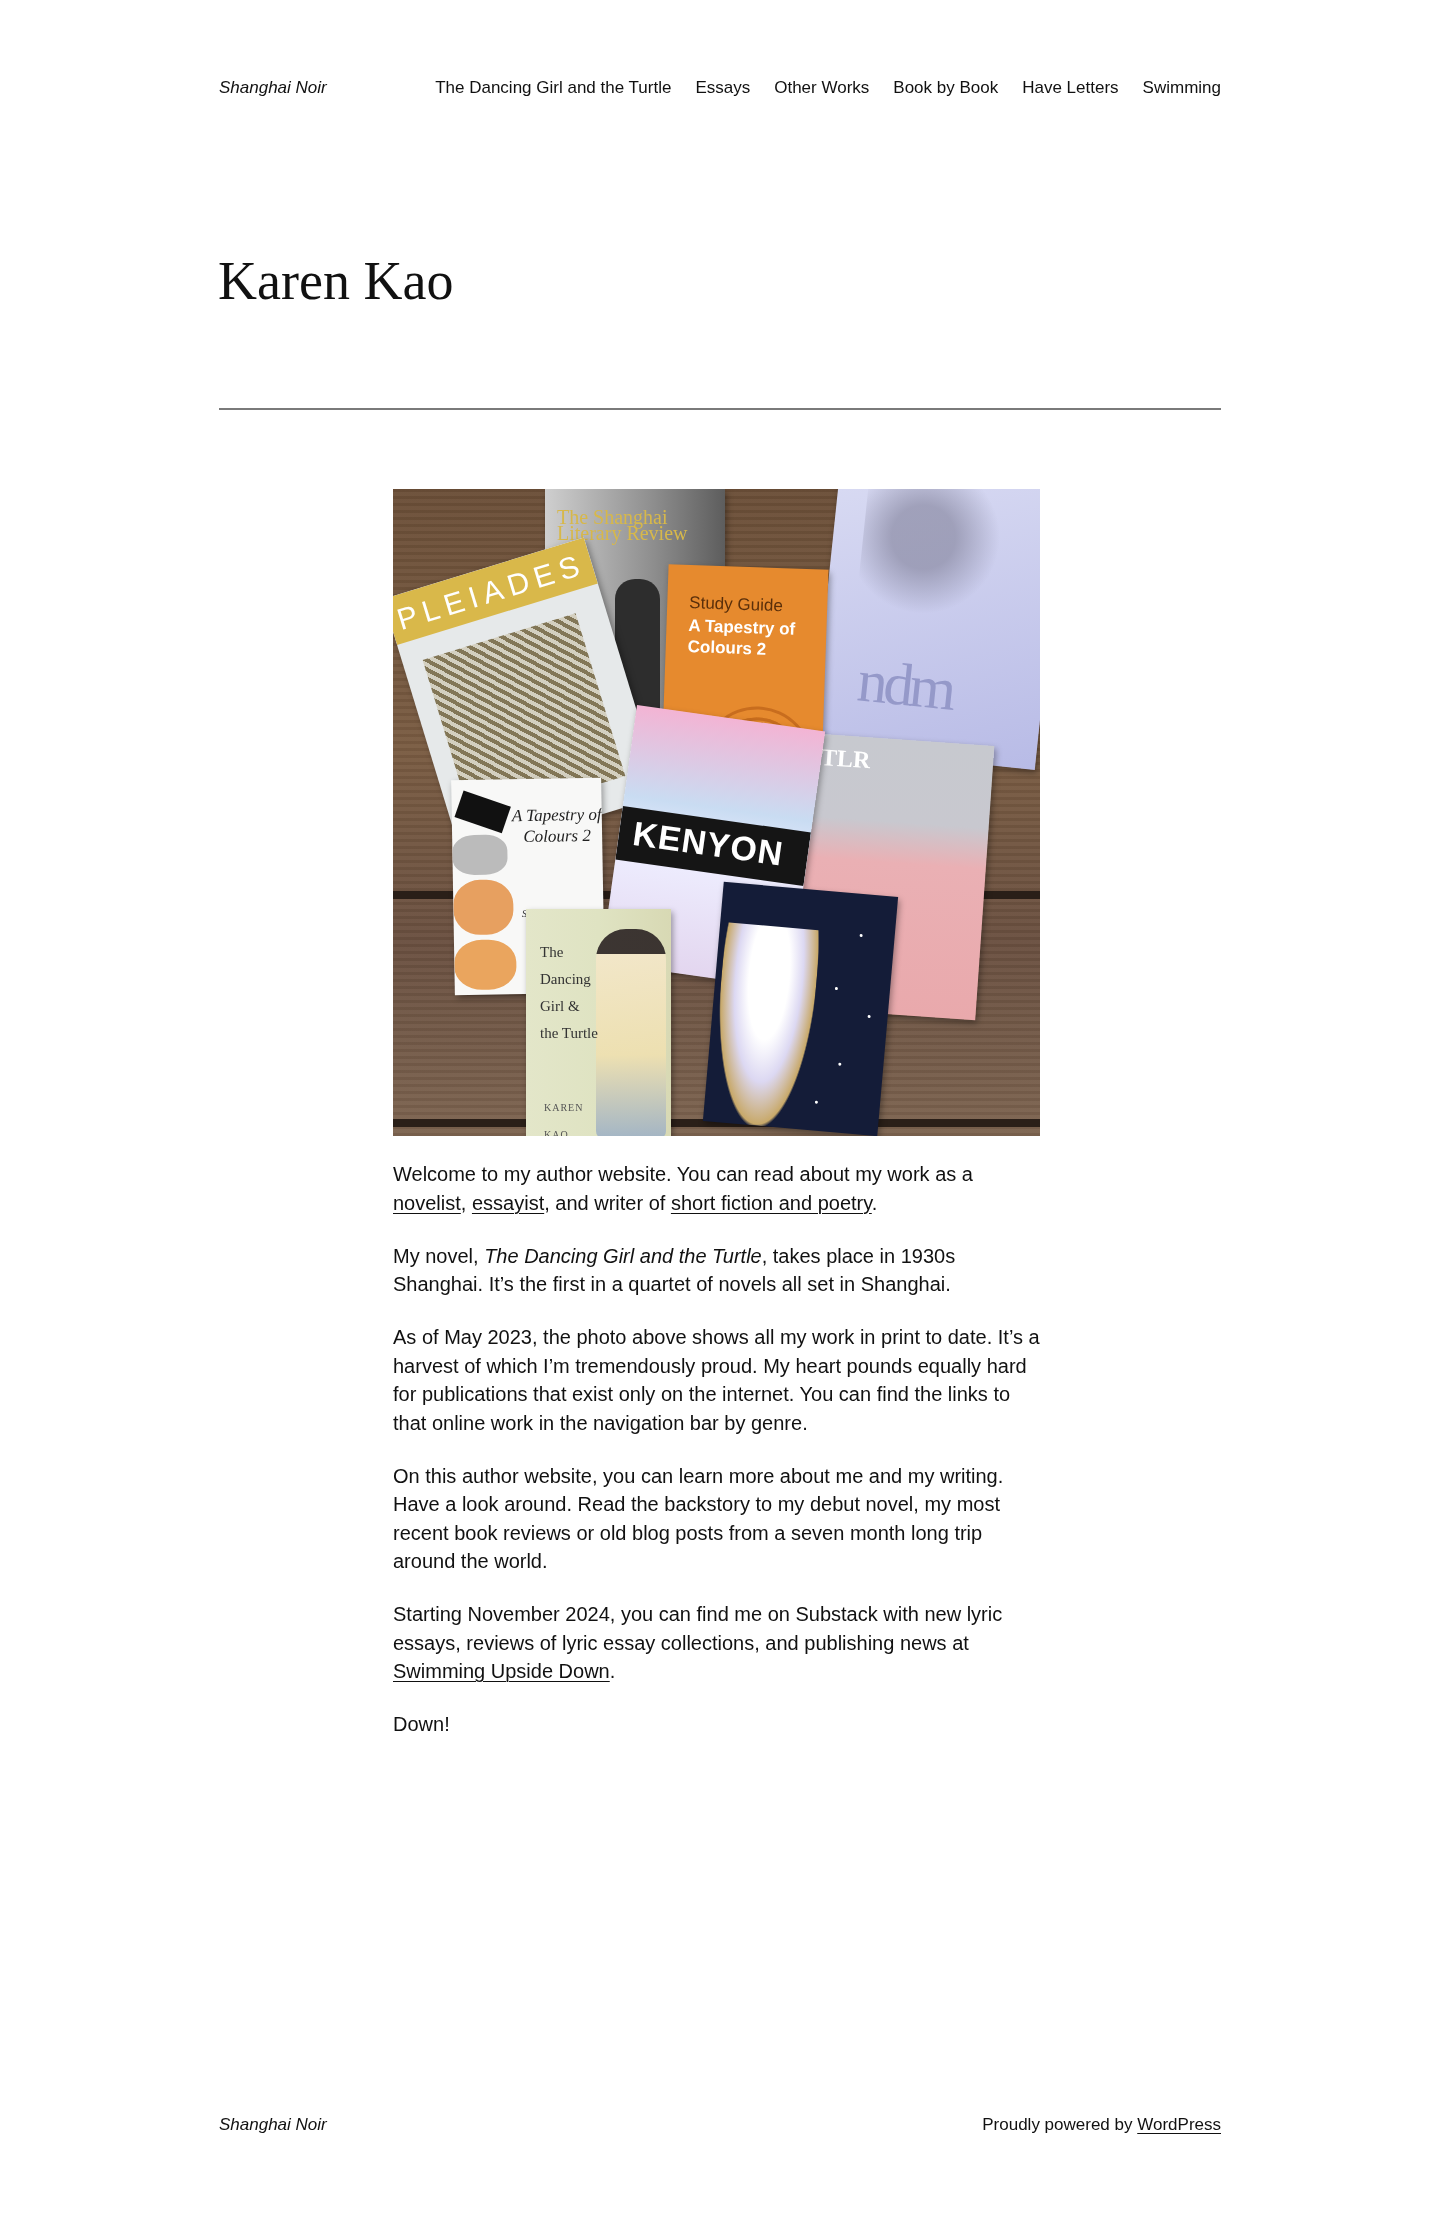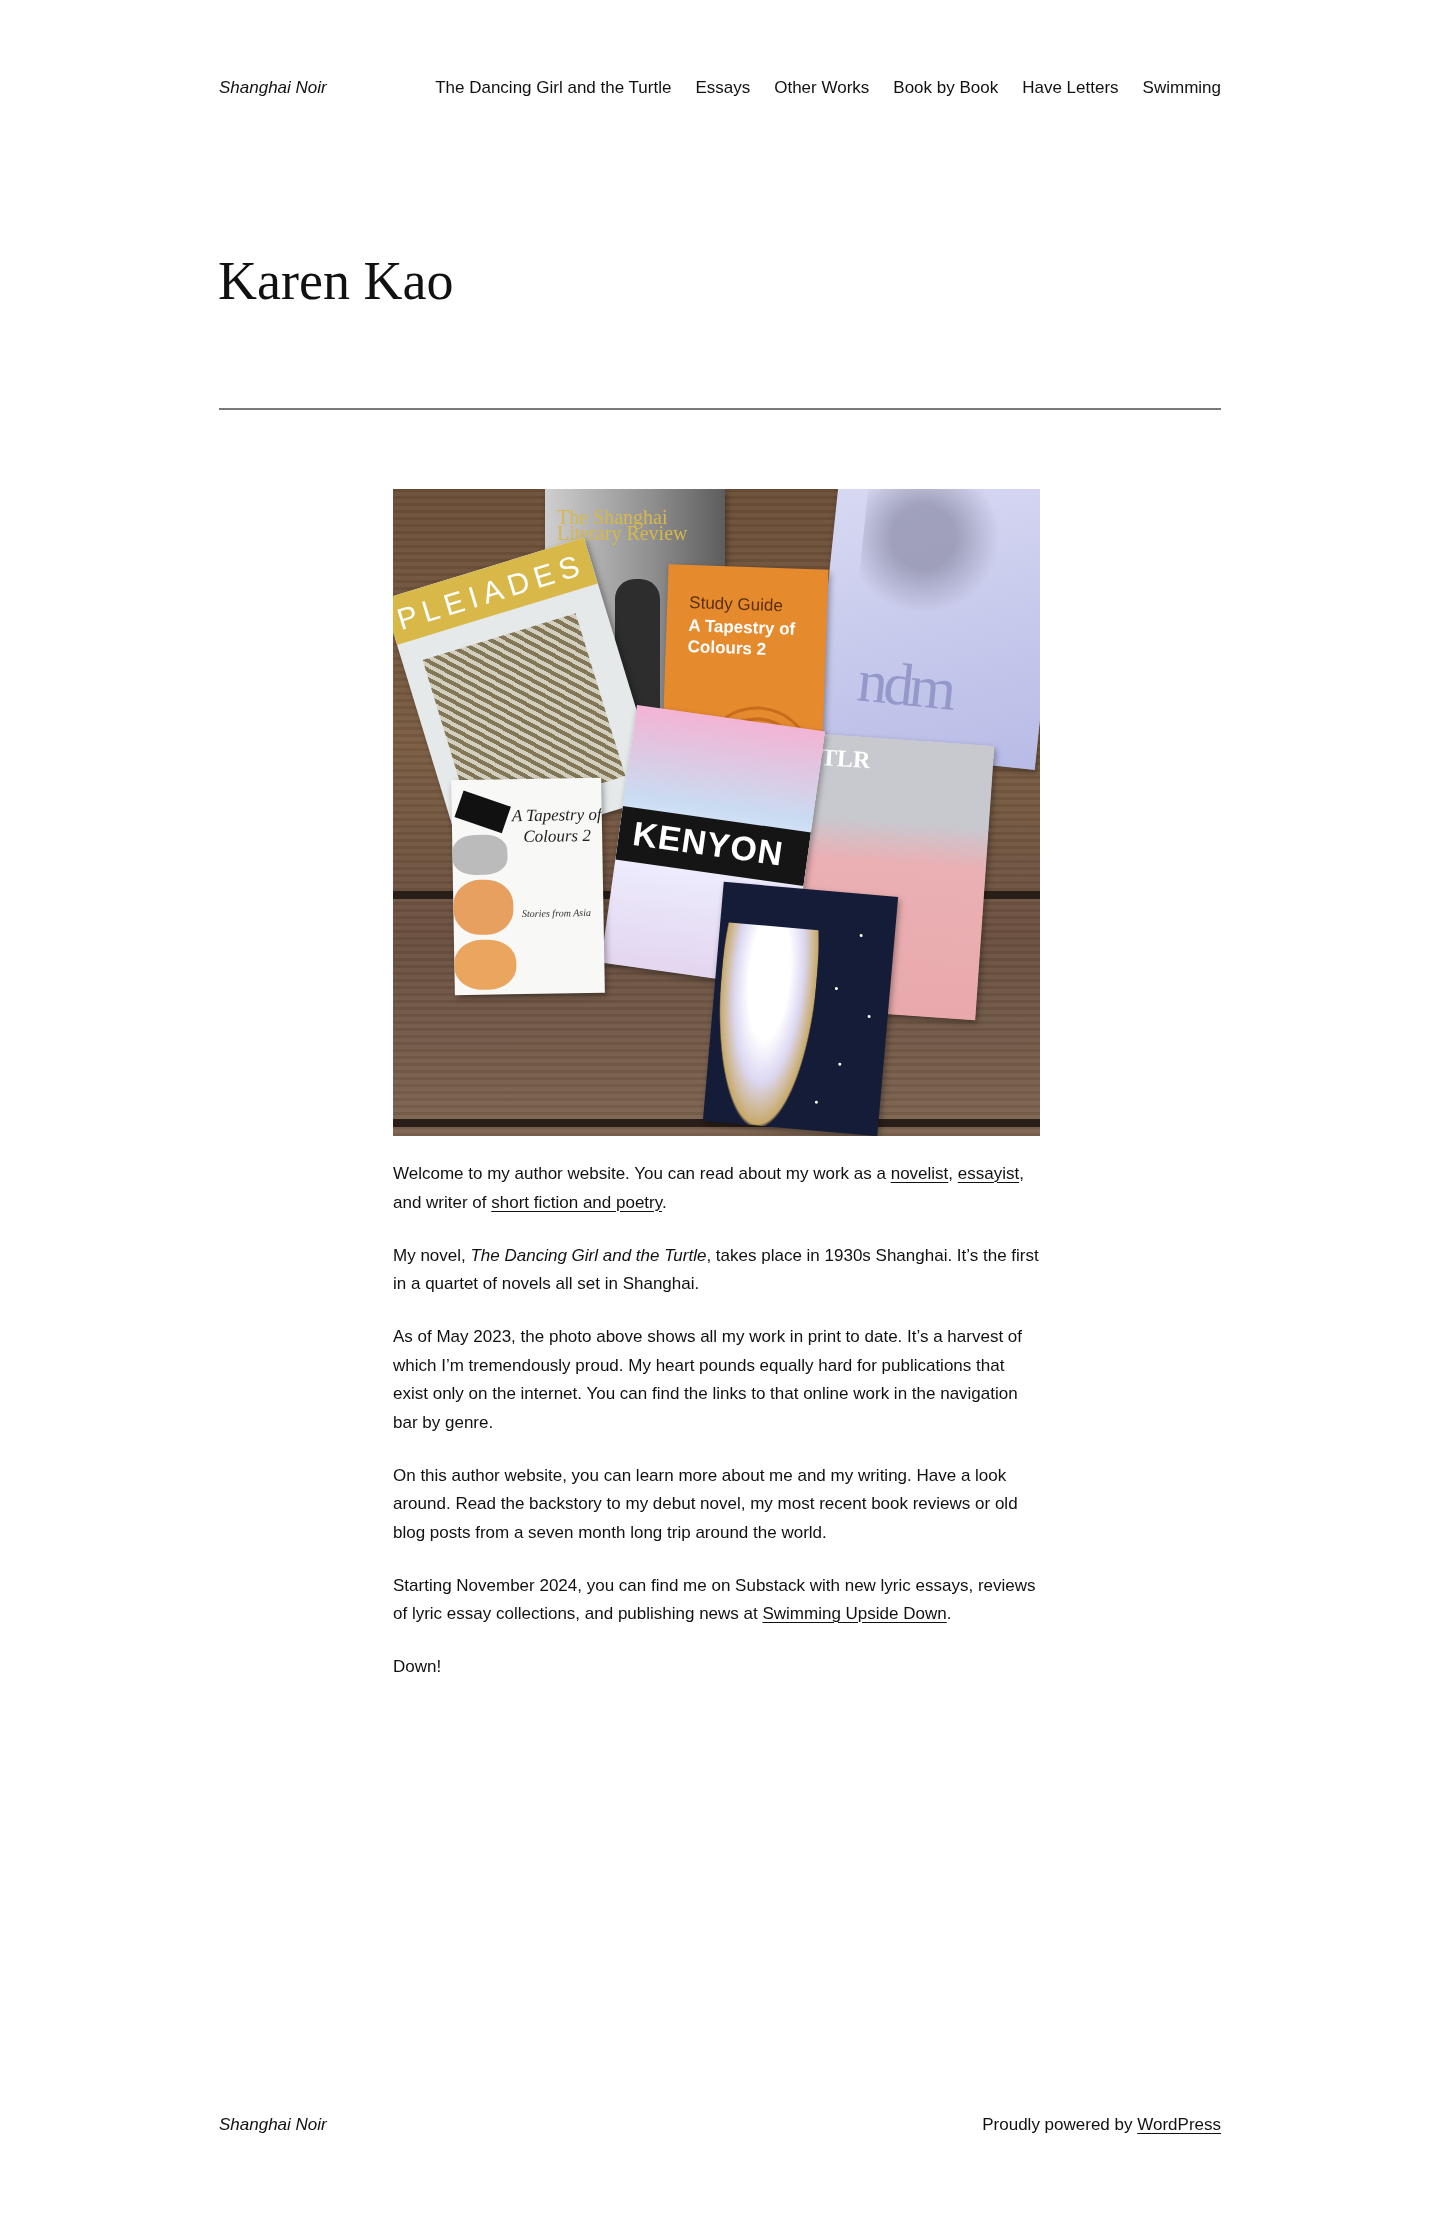--- a/index.html
+++ b/index.html
@@ -119,21 +119,21 @@
   .b-dancing .t { left: 14px; top: 30px; font-family: "Liberation Serif", serif; color:#333; font-size: 15px; line-height: 27px; white-space: normal; width: 60px; }
   .b-dancing .by { left: 18px; top: 185px; color:#555; font-size: 10px; letter-spacing: 1px; }
   .b-dancing .girl { position:absolute; left:70px; top:20px; width:70px; height:210px; background: linear-gradient(180deg, #2a2222 0 12%, #f4e7c9 12%, #efe0b0 60%, #9cb0c6 100%); border-radius: 30px 30px 8px 8px; opacity:.9; }
 
   .b-owl { left: 320px; top: 400px; width: 175px; height: 240px; background: #141c38; transform: rotate(5deg); }
   .b-owl .owl { position:absolute; left:6px; top:40px; width:95px; height:200px; background: radial-gradient(ellipse at 50% 25%, #fff 0 30%, #dcd8f2 50%, #c8a96a 70%, transparent 72%); }
   .b-owl .star { position:absolute; width:3px; height:3px; background:#fff; border-radius:50%; }
 
   
   .body-text p {
-    font-size: 17px;
+    font-size: 20px;
     line-height: 28.5px;
     color: #111;
     margin-top: 24.5px;
   }
   .body-text p:first-child { margin-top: 24px; }
 
   
   .site-footer {
     position: absolute;
     top: 2115px;
@@ -211,20 +211,25 @@
 
     <div class="book b-owl">
       <div class="owl"></div>
       <div class="star" style="left:140px;top:40px;"></div>
       <div class="star" style="left:120px;top:95px;"></div>
       <div class="star" style="left:155px;top:120px;"></div>
       <div class="star" style="left:130px;top:170px;"></div>
       <div class="star" style="left:110px;top:210px;"></div>
     </div>
 
+    <div class="book b-dancing">
+      <div class="girl"></div>
+      <span class="t">The Dancing Girl &amp; the Turtle</span>
+      <span class="t by">KAREN KAO</span>
+    </div>
   </figure>
 
   <div class="body-text">
     <p><span>Welcome to my author website. You can read about my work as a </span><a>novelist</a><span>, </span><a>essayist</a><span>, and writer of </span><a>short fiction and poetry</a><span>.</span></p>
 
     <p><span>My novel, </span><em>The Dancing Girl and the Turtle</em><span>, takes place in 1930s Shanghai. It’s the first in a quartet of novels all set in Shanghai.</span></p>
 
 
     <p>As of May 2023, the photo above shows all my work in print to date. It’s a harvest of which I’m tremendously proud. My heart pounds equally hard for publications that exist only on the internet. You can find the links to that online work in the navigation bar by genre.</p>
     <p>On this author website, you can learn more about me and my writing. Have a look around. Read the backstory to my debut novel, my most recent book reviews or old blog posts from a seven month long trip around the world.</p>

